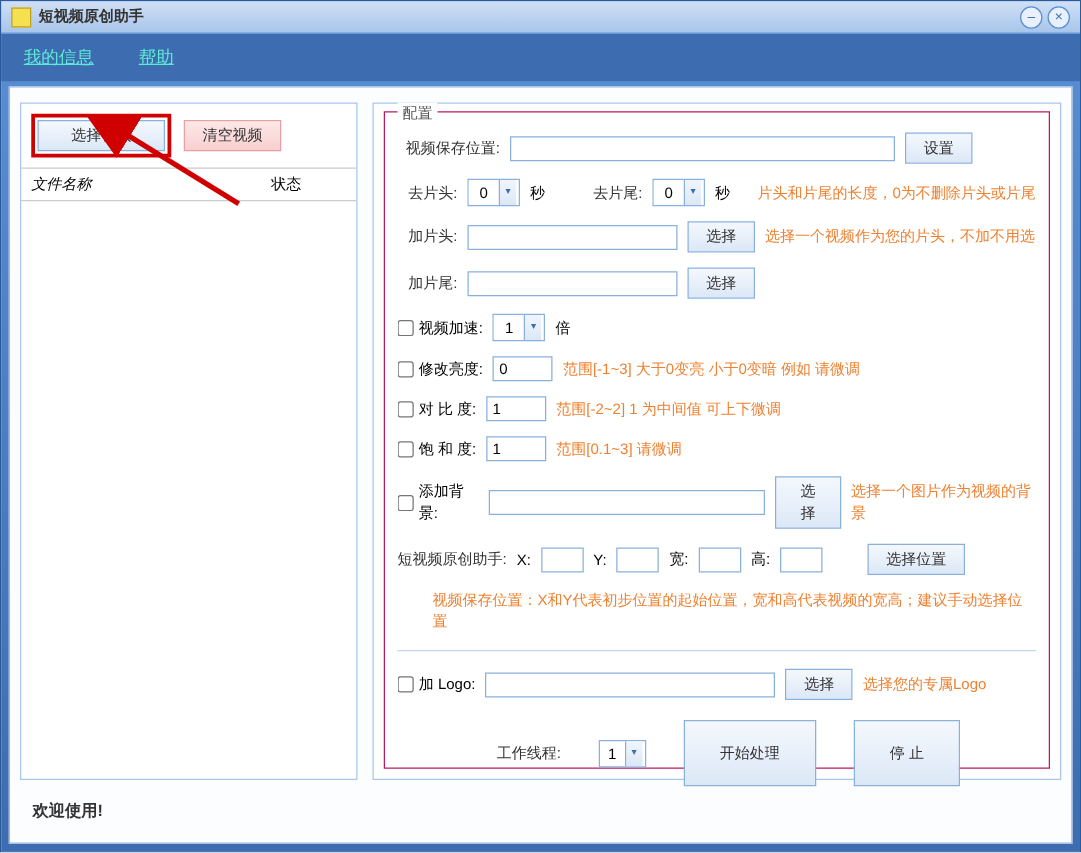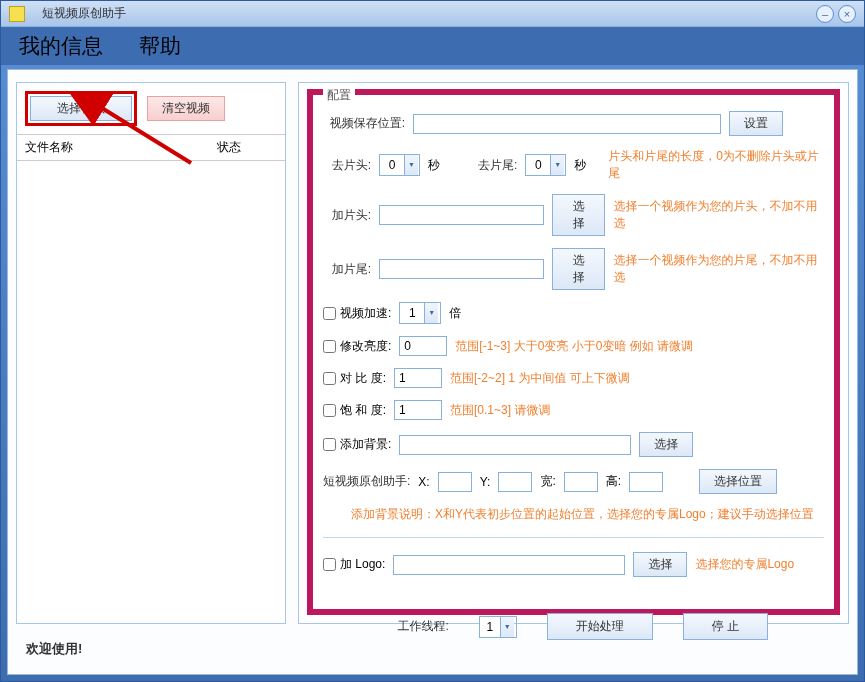--- a/index.html
+++ b/index.html
@@ -2,54 +2,54 @@
 <html><head>
 <meta charset="utf-8">
 <style>
 * { box-sizing: border-box; margin: 0; padding: 0; font-family: "Microsoft YaHei", SimSun, sans-serif; font-size: 12px; }
 body { background: #fff; width: 865px; height: 682px; overflow: hidden; }
 
 .window { width: 865px; height: 682px; background: linear-gradient(to bottom, #5a8fd6 0%, #3d6db0 100%); border: 1px solid #2a5a9a; position: relative; }
 
 .titlebar { height: 26px; background: linear-gradient(to bottom, #d0e0f5 0%, #a8c5ea 100%); display: flex; align-items: center; padding: 0 8px; border-bottom: 1px solid #8ab0dd; }
 .titlebar .icon { width: 16px; height: 16px; background: #f5e050; border: 1px solid #c0a020; margin-right: 6px; }
-.titlebar .title { color: #333; font-weight: normal; flex: 1; margin-left: 11px; }
+.titlebar .title { color: #333; font-weight: bold; flex: 1; }
 .titlebar .win-btn { width: 18px; height: 18px; border-radius: 50%; border: 1px solid #5a8fd6; background: #e8f0fb; margin-left: 4px; display: flex; align-items: center; justify-content: center; font-size: 11px; color: #3d6db0; cursor: pointer; }
 
 .menubar { height: 38px; background: #3d6db0; display: flex; align-items: center; padding: 0 10px; gap: 20px; }
-.menubar .menu-item { color: #000000; font-size: 21px; cursor: pointer; padding: 4px 8px; }
+.menubar .menu-item { color: #5eead4; font-size: 14px; cursor: pointer; padding: 4px 8px; text-decoration: underline; }
 
 .content { position: absolute; top: 68px; left: 6px; right: 6px; bottom: 6px; background: #fcfdfe; border: 1px solid #9ab8de; }
 
 .left-panel { position: absolute; top: 12px; left: 8px; width: 270px; bottom: 50px; border: 1px solid #a8c5ea; background: #fff; }
 .left-top { padding: 8px; display: flex; gap: 10px; align-items: center; }
 .btn { background: linear-gradient(to bottom, #f4f8fd 0%, #dce8f7 100%); border: 1px solid #8ab0dd; padding: 3px 14px; font-size: 12px; color: #333; cursor: pointer; }
 .btn-pink { background: linear-gradient(to bottom, #fde8e8 0%, #f8cfcf 100%); border: 1px solid #e8a0a0; }
 .select-video-wrap { border: 3px solid #d00000; padding: 2px; }
 .file-header { display: flex; padding: 4px 8px; border-top: 1px solid #ccc; border-bottom: 1px solid #ccc; font-size: 13px; }
-.file-header .col1 { flex: 1; }
+.file-header .col1 { flex: 1; font-style: italic; }
 .file-header .col2 { width: 60px; }
 
 .right-panel { position: absolute; top: 12px; left: 290px; right: 8px; bottom: 50px; border: 1px solid #a8c5ea; background: #fff; }
-.fieldset { position: absolute; top: 6px; left: 8px; right: 8px; bottom: 8px; border: 6px solid #be185d; }
+.fieldset { position: absolute; top: 6px; left: 8px; right: 8px; bottom: 8px; border: 1px solid #be185d; }
 .fieldset-title { position: absolute; top: -8px; left: 10px; background: #fff; padding: 0 4px; color: #555; }
 
 .config-body { padding: 16px 10px 10px 10px; display: flex; flex-direction: column; gap: 12px; }
 .row { display: flex; align-items: center; gap: 8px; }
 .label { color: #333; min-width: 70px; text-align: right; }
 .input-text { border: 1px solid #8ab0dd; height: 20px; padding: 0 4px; background: #fff; }
 .spinner { border: 1px solid #8ab0dd; width: 42px; height: 22px; display: flex; align-items: center; }
 .spinner input { border: none; width: 24px; text-align: center; height: 18px; outline: none; }
 .spinner .arrows { width: 14px; height: 20px; border-left: 1px solid #8ab0dd; background: linear-gradient(#f0f5fc,#dce8f7); position: relative; }
 .spinner .arrows::before { content: "▼"; font-size: 7px; position: absolute; top: 6px; left: 3px; color: #3d6db0; }
 .hint { color: #f08030; }
 .chk { display: flex; align-items: center; gap: 4px; }
 .chk input { margin: 0; }
 .radio-row { display: flex; align-items: center; gap: 18px; }
-.btn-wide { padding: 4px 28px; }
+.btn-wide { padding: 17px 28px; }
 
 .footer { position: absolute; bottom: 16px; left: 18px; font-weight: bold; color: #333; font-size: 13px; }
 
 .arrow-svg { position: absolute; top: 92px; left: 40px; pointer-events: none; z-index: 10; }
 
 .sep { height: 1px; background: #c4d6ed; margin: 2px 0; }
 </style>
 </head>
 <body>
 
@@ -114,21 +114,20 @@
             <span class="label" style="min-width:48px">加片头:</span>
             <input class="input-text" style="width: 168px;">
             <button class="btn">选择</button>
             <span class="hint">选择一个视频作为您的片头，不加不用选</span>
           </div>
 
           <div class="row">
             <span class="label" style="min-width:48px">加片尾:</span>
             <input class="input-text" style="width: 168px;">
             <button class="btn">选择</button>
-            <span class="hint">选择一个视频作为您的片尾，不加不用选</span>
           </div>
 
           <div class="row">
             <label class="chk">
                 <input type="checkbox" style="">
                 <span>视频加速:</span>
               </label>
             <div class="spinner">
                 <input value="1" style="">
                 <span class="arrows"></span>
@@ -164,54 +163,55 @@
             <span class="hint">范围[0.1~3]   请微调</span>
           </div>
 
           <div class="row">
             <label class="chk">
                 <input type="checkbox" style="">
                 <span>添加背景:</span>
               </label>
             <input class="input-text" style="width: 232px;">
             <button class="btn">选择</button>
+            <span class="hint">选择一个图片作为视频的背景</span>
           </div>
 
           <div class="row">
             <span class="label" style="min-width:82px">短视频原创助手:</span>
             <span>X:</span>
             <input class="input-text" style="width: 34px;">
             <span>Y:</span>
             <input class="input-text" style="width: 34px;">
             <span>宽:</span>
             <input class="input-text" style="width: 34px;">
             <span>高:</span>
             <input class="input-text" style="width: 34px;">
             <span style="width:20px"></span>
             <button class="btn">选择位置</button>
           </div>
 
           <div class="row">
-            <span class="hint" style="margin-left:28px">添加背景说明：X和Y代表初步位置的起始位置，选择您的专属Logo；建议手动选择位置</span>
+            <span class="hint" style="margin-left:28px">视频保存位置：X和Y代表初步位置的起始位置，宽和高代表视频的宽高；建议手动选择位置</span>
           </div>
 
           <div class="sep"></div>
 
           <div class="row">
             <label class="chk">
                 <input type="checkbox" style="">
                 <span>加 Logo:</span>
               </label>
             <input class="input-text" style="width: 232px;">
             <button class="btn">选择</button>
             <span class="hint">选择您的专属Logo</span>
           </div>
 
 
-          <div class="row" style="justify-content:center;gap:30px;margin-top:24px">
+          <div class="row" style="justify-content:center;gap:30px;margin-top:4px">
             <span class="label">工作线程:</span>
             <div class="spinner" style="width:38px">
                 <input style="width: 20px;" value="1">
                 <span class="arrows"></span>
               </div>
             <button class="btn btn-wide">开始处理</button>
             <button class="btn btn-wide">停    止</button>
           </div>
 
         </div>

